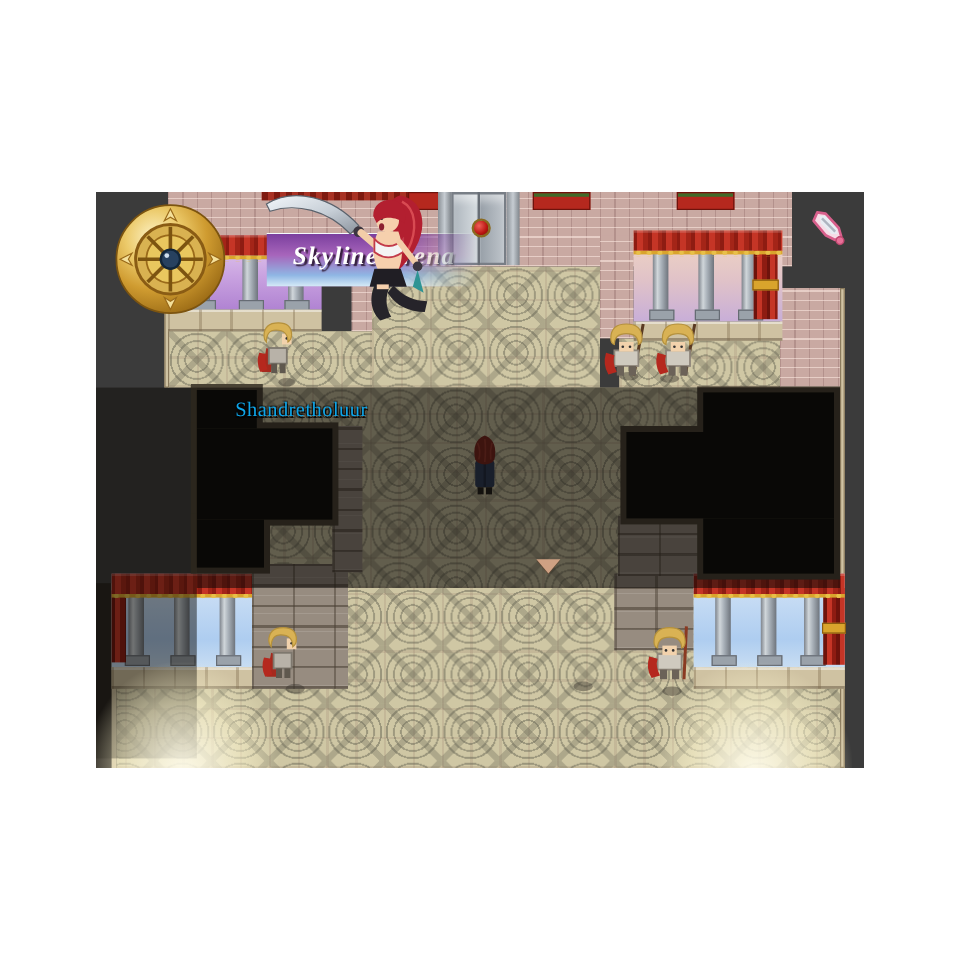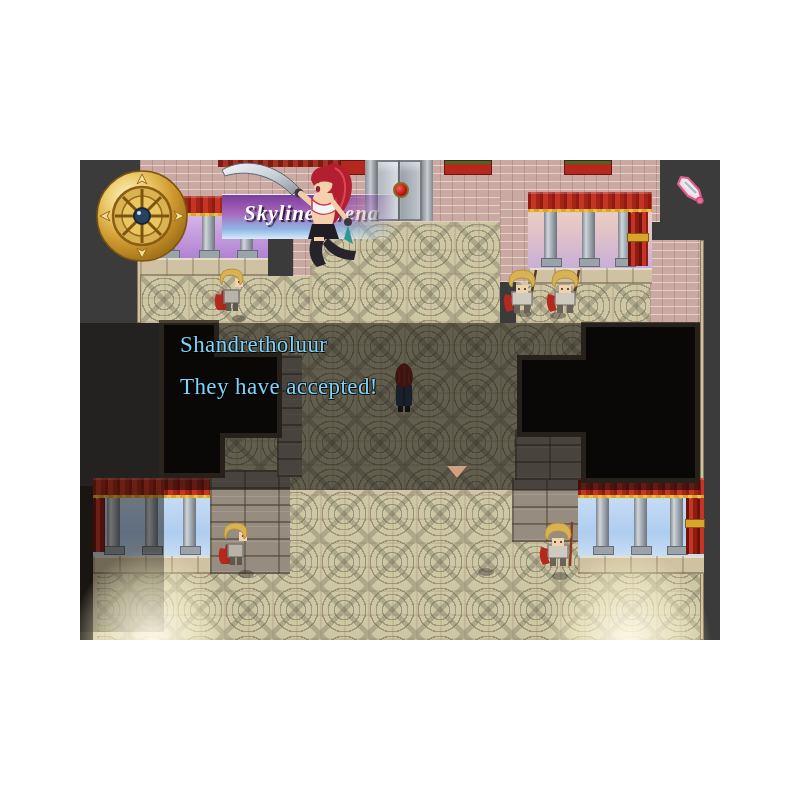--- a/index.html
+++ b/index.html
@@ -49,23 +49,23 @@
     background:#c6ccd2;border:1px solid #70767e;}
   .col::after{content:"";position:absolute;left:-3px;bottom:-3px;width:19px;height:7px;
     background:#9aa2aa;border:1px solid #666c74;}
   .room-edge{background:#494234;}
   .room{background:#0b0a08;}
   .dim{background:rgba(10,8,5,0.55);}
   .glow{background:radial-gradient(ellipse at 50% 100%, rgba(255,252,235,0.95) 0%, rgba(255,248,210,0.5) 45%, rgba(255,248,210,0) 72%);}
   .oval{background:rgba(55,50,44,0.45);border-radius:50%;}
 
   
-  .dlg-text{color:#7dd3fc;font-size:23px;letter-spacing:0.4px;white-space:nowrap;
+  .dlg-text{color:#0ea5e9;font-size:17px;letter-spacing:0.4px;white-space:nowrap;
     text-shadow:1px 1px 0 rgba(0,0,0,0.85),-1px 1px 0 rgba(0,0,0,0.5),
-                1px -1px 0 rgba(0,0,0,0.5),-1px -1px 0 rgba(0,0,0,0.5);}
+                1px -1px 0 rgba(0,0,0,0.5),-1px -1px 0 rgba(0,0,0,0.5);margin-left:16px;}
   #continue-tri{width:0;height:0;border-left:10px solid transparent;
     border-right:10px solid transparent;border-top:12px solid #cfa183;
     filter:drop-shadow(0 1px 0 rgba(90,60,40,0.6));}
 
   
   #banner{left:142px;top:34px;width:176px;height:44px;
     background:linear-gradient(180deg,#7b3f9e 0%,#a765bb 40%,#8fb6e4 78%,#d8ecf8 100%);
     -webkit-mask-image:linear-gradient(90deg,#000 62%,transparent 100%);
     mask-image:linear-gradient(90deg,#000 62%,transparent 100%);
     border-top:1px solid rgba(255,255,255,0.75);}
@@ -244,21 +244,20 @@
       <rect x="14" y="44" width="5" height="6" fill="#211d19"></rect>
       <path d="M13,1 C5,4 3,12 5,21 Q7,25 13,25 Q19,25 21,21 C23,12 21,4 13,1 Z" fill="#7c241c"></path>
       <path d="M7,7 Q10,14 8,21 M13,4 Q14,12 13,23 M19,7 Q17,14 18,21" stroke="#99362a" stroke-width="1.4" fill="none"></path>
     </svg>
   </div>
 
   <div class="abs dim" style="left:84px;top:163px;width:536px;height:167px;"></div>
   <div class="abs dim" style="left:0;top:163px;width:84px;height:309px;background:rgba(10,8,5,0.48);"></div>
 
   <div class="abs dlg-text" style="left:100px;top:172px;">Shandretholuur</div>
-  <div class="abs dlg-text" style="left:100px;top:214px;">They have accepted!</div>
   <div class="abs" id="continue-tri" style="left:367px;top:306px;"></div>
 
   <div class="abs glow" style="left:-8px;top:392px;width:160px;height:92px;"></div>
   <div class="abs glow" style="left:466px;top:392px;width:164px;height:92px;"></div>
 
   <div class="abs" id="banner">
     <span id="banner-text">Skyline Arena</span>
   </div>
 
   <div class="abs" style="left:16px;top:10px;width:92px;height:92px;">

